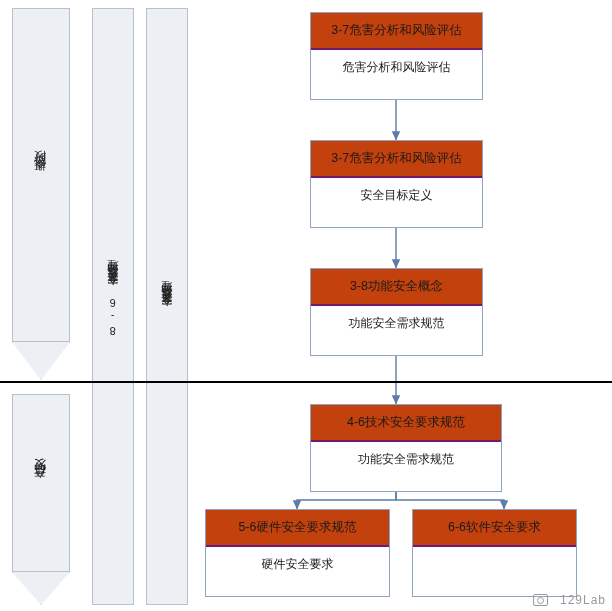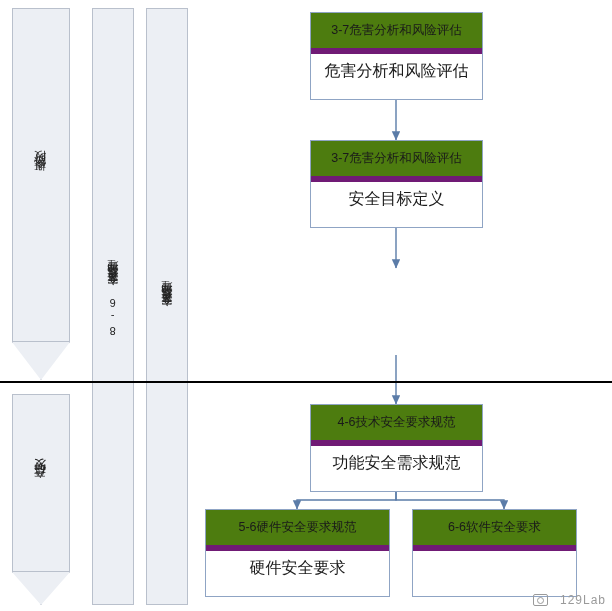--- a/index.html
+++ b/index.html
@@ -53,32 +53,32 @@
   }
 
   
   .node{
     position:absolute;
     box-sizing:border-box;
     border:1px solid #8fa4c4;
     background:#ffffff;
   }
   .node .head{
-    background:#4d7c0f;
-    border-bottom:6px solid #701a75;
+    background:#c2410c;
+    border-bottom:2px solid #701a75;
     text-align:center;
     font-size:12.5px;
     color:#1a1a1a;
     line-height:34px;
     height:35px;
     white-space:nowrap;
   }
   .node .body{
     text-align:center;
-    font-size:16px;
+    font-size:12px;
     color:#1a1a1a;
     line-height:34px;
     height:34px;
     white-space:nowrap;
     background:#ffffff;
   }
 
   
   .wm{
     position:absolute;
@@ -144,22 +144,26 @@
   <div class="node" style="left:310px;top:12px;width:173px;height:88px;">
     <div class="head">3-7危害分析和风险评估</div>
     <div class="body">危害分析和风险评估</div>
   </div>
 
   <div class="node" style="left:310px;top:140px;width:173px;height:88px;">
     <div class="head">3-7危害分析和风险评估</div>
     <div class="body">安全目标定义</div>
   </div>
 
+  <div class="node" style="left:310px;top:268px;width:173px;height:88px;">
+    <div class="head">3-8功能安全概念</div>
+    <div class="body">功能安全需求规范</div>
+  </div>
 
-  <div class="node" style="left:310px;top:404px;width:173px;height:88px;">
+  <div class="node" style="left:310px;top:404px;width:192px;height:88px;">
     <div class="head">4-6技术安全要求规范</div>
     <div class="body">功能安全需求规范</div>
   </div>
 
   <div class="node" style="left:205px;top:509px;width:185px;height:88px;">
     <div class="head">5-6硬件安全要求规范</div>
     <div class="body">硬件安全要求</div>
   </div>
 
   <div class="node" style="left:412px;top:509px;width:165px;height:88px;">

